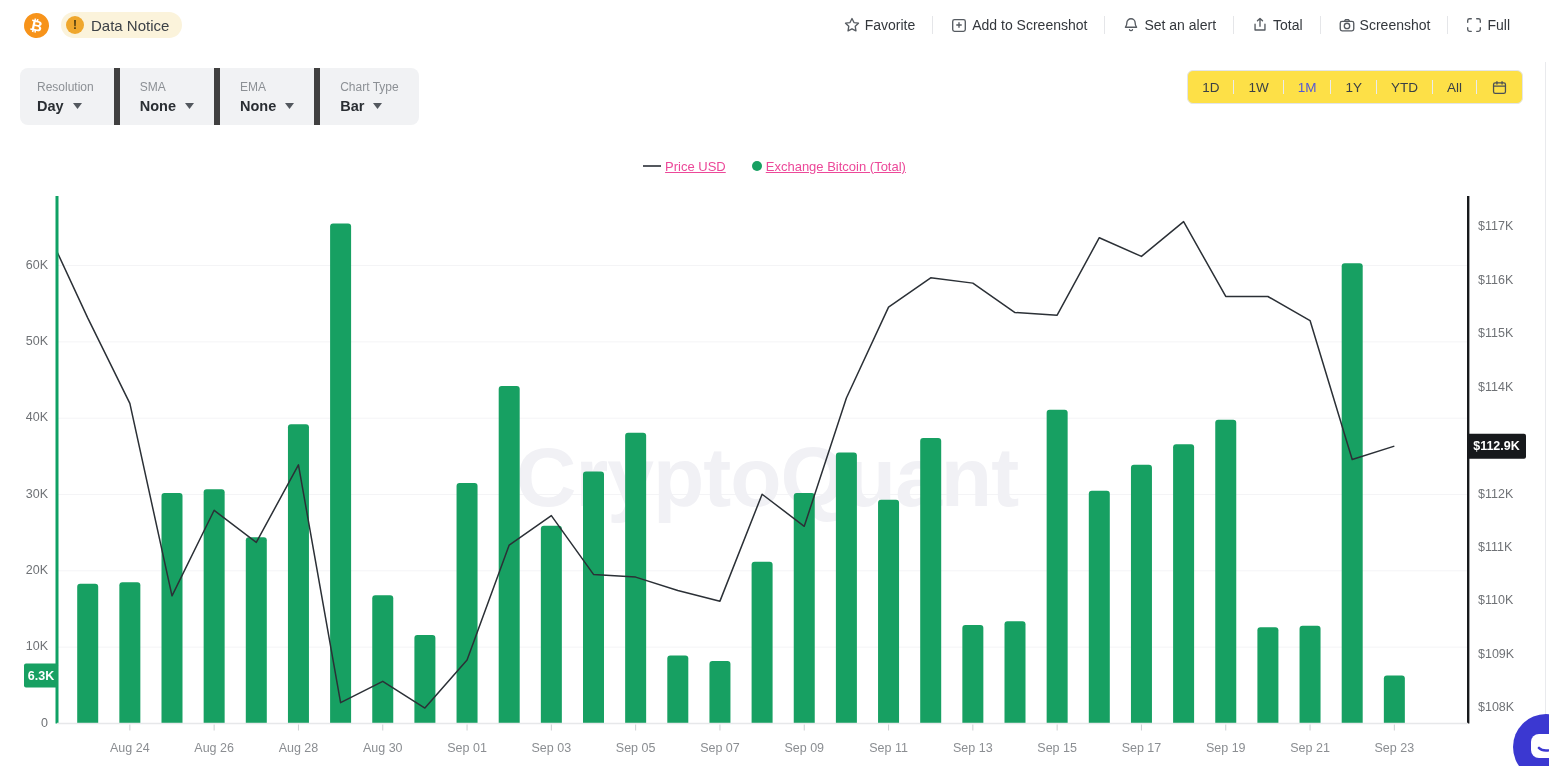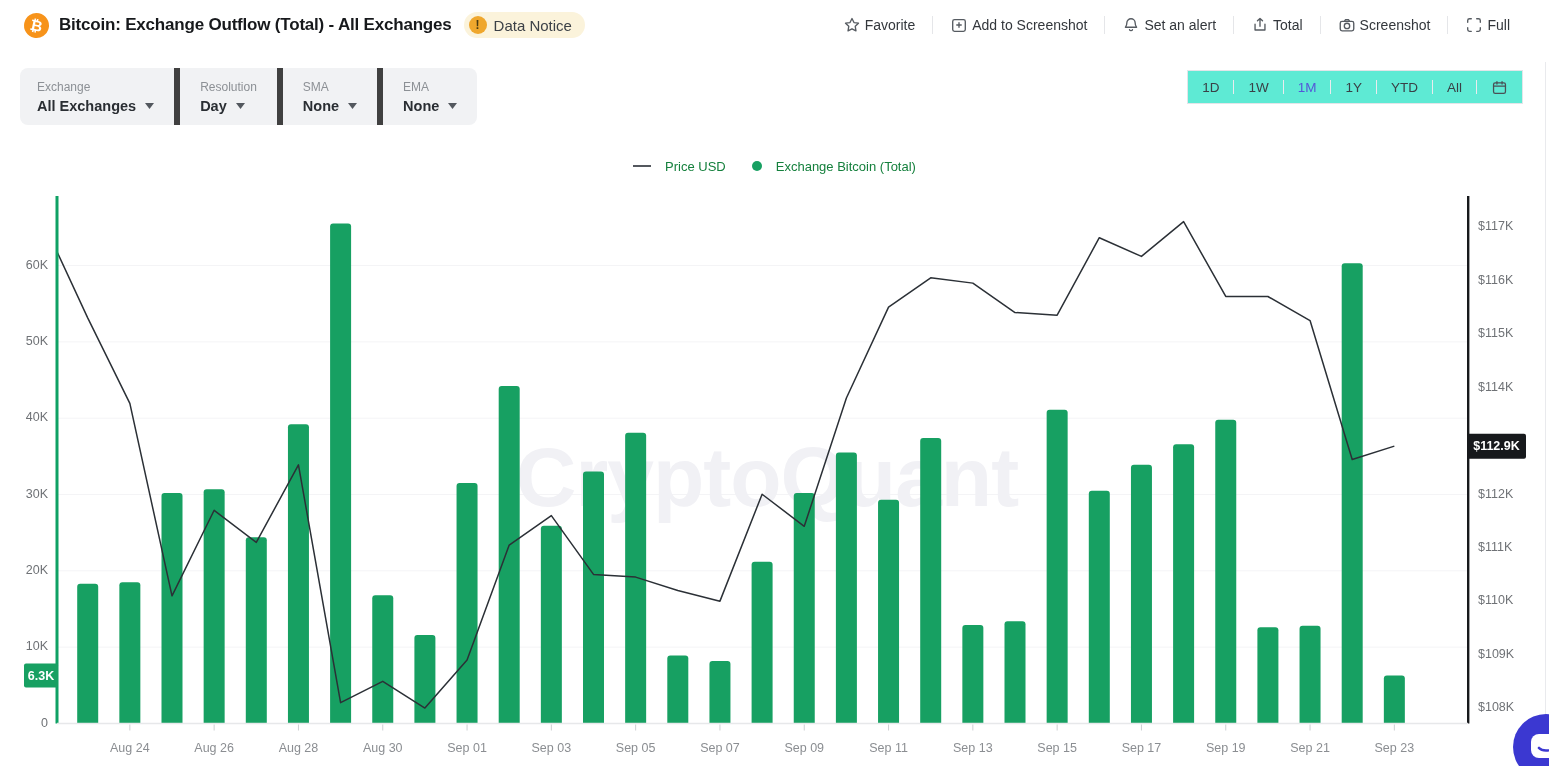--- a/index.html
+++ b/index.html
@@ -18,44 +18,43 @@
   .vdiv{width:1px;height:18px;background:#E5E6E9;}
   
   .filters{position:absolute;left:20px;top:68px;height:57px;background:#F1F2F4;border-radius:8px;display:inline-flex;align-items:stretch;}
   .filter{display:flex;flex-direction:column;justify-content:center;padding:0 20px;cursor:pointer;border-left:6px solid #404040;}
   .filter:first-child{border-left:none;padding-left:17px;}
   .f-label{font-size:12px;color:#8C9095;margin-bottom:4px;}
   .f-val{display:flex;align-items:center;gap:9px;font-size:14.5px;font-weight:bold;color:#2A2E33;}
   .caret{width:9px;height:6px;flex:0 0 auto;}
   .caret polygon{fill:#53585E;}
   
-  .ranges{position:absolute;top:70px;right:26px;height:34px;border:1px solid #E3E5E9;border-radius:0;background:#5eead4;display:flex;align-items:center;}
+  .ranges{position:absolute;top:70px;right:26px;height:34px;border:1px solid #E3E5E9;border-radius:6px;background:#fde047;display:flex;align-items:center;}
   .rng{background:none;border:none;font-family:inherit;font-size:13.5px;color:#3A4046;padding:0 14px;cursor:pointer;height:100%;}
   .rng.active{color:#5457D8;font-weight:normal;}
   .rdiv{width:1px;height:14px;background:#EAEBEE;}
   .cal-btn{background:none;border:none;cursor:pointer;padding:0 14px;display:flex;align-items:center;}
   .cal-btn svg{stroke:#4A4F55;fill:none;stroke-width:1.5;stroke-linecap:round;}
   
   .legend{position:absolute;left:0;top:154px;width:100%;display:flex;justify-content:center;align-items:center;gap:26px;height:24px;}
-  .leg-item{display:flex;align-items:center;gap:14px;cursor:pointer;font-size:13px;color:#15803d;}
+  .leg-item{display:flex;align-items:center;gap:4px;cursor:pointer;font-size:13px;color:#ec4899;text-decoration:underline;}
   .leg-line{width:18px;height:2px;background:#54585E;}
   .leg-dot{width:10px;height:10px;border-radius:50%;background:#17A062;}
   
   #chart{position:absolute;left:0;top:0;width:1549px;height:766px;pointer-events:none;}
   
   .edge-line{position:absolute;left:1545px;top:62px;width:1px;height:704px;background:#E9EAED;}
   .chat{position:absolute;left:1513px;top:714px;width:66px;height:66px;border-radius:50%;background:#3B38D1;border:none;cursor:pointer;z-index:5;}
   .chat svg{position:absolute;left:17px;top:19px;}
 </style>
 </head>
 <body>
 
 <div class="header">
   <div class="btc-icon">₿</div>
-  <div class="title">Bitcoin: Exchange Outflow (Total) - All Exchanges</div>
   <button class="notice">
     <span class="notice-ic">!</span>
     <span class="notice-tx">Data Notice</span>
   </button>
 
   <div class="actions">
     <button class="act">
       <svg width="18" height="18" viewBox="0 0 20 20">
           <path d="M10 2.8l2.2 4.5 5 .7-3.6 3.5.8 5-4.4-2.3-4.4 2.3.8-5L2.8 8l5-.7z"></path>
         </svg>
@@ -99,29 +98,20 @@
       <svg width="18" height="18" viewBox="0 0 20 20">
           <path d="M3 7V5c0-1.1.9-2 2-2h2M13 3h2c1.1 0 2 .9 2 2v2M17 13v2c0 1.1-.9 2-2 2h-2M7 17H5c-1.1 0-2-.9-2-2v-2"></path>
         </svg>
       <span>Full</span>
     </button>
   </div>
 </div>
 
 <div class="filters">
   <div class="filter">
-    <span class="f-label">Exchange</span>
-    <span class="f-val">
-        <span>All Exchanges</span>
-      <svg class="caret" viewBox="0 0 9 6">
-          <polygon points="0,0 9,0 4.5,6"></polygon>
-        </svg>
-      </span>
-  </div>
-  <div class="filter">
     <span class="f-label">Resolution</span>
     <span class="f-val">
         <span>Day</span>
       <svg class="caret" viewBox="0 0 9 6">
           <polygon points="0,0 9,0 4.5,6"></polygon>
         </svg>
       </span>
   </div>
   <div class="filter">
     <span class="f-label">SMA</span>
@@ -129,20 +119,29 @@
         <span>None</span>
       <svg class="caret" viewBox="0 0 9 6">
           <polygon points="0,0 9,0 4.5,6"></polygon>
         </svg>
       </span>
   </div>
   <div class="filter">
     <span class="f-label">EMA</span>
     <span class="f-val">
         <span>None</span>
+      <svg class="caret" viewBox="0 0 9 6">
+          <polygon points="0,0 9,0 4.5,6"></polygon>
+        </svg>
+      </span>
+  </div>
+  <div class="filter">
+    <span class="f-label">Chart Type</span>
+    <span class="f-val">
+        <span>Bar</span>
       <svg class="caret" viewBox="0 0 9 6">
           <polygon points="0,0 9,0 4.5,6"></polygon>
         </svg>
       </span>
   </div>
 </div>
 
 <div class="ranges">
   <button class="rng">1D</button>
   <span class="rdiv"></span>

